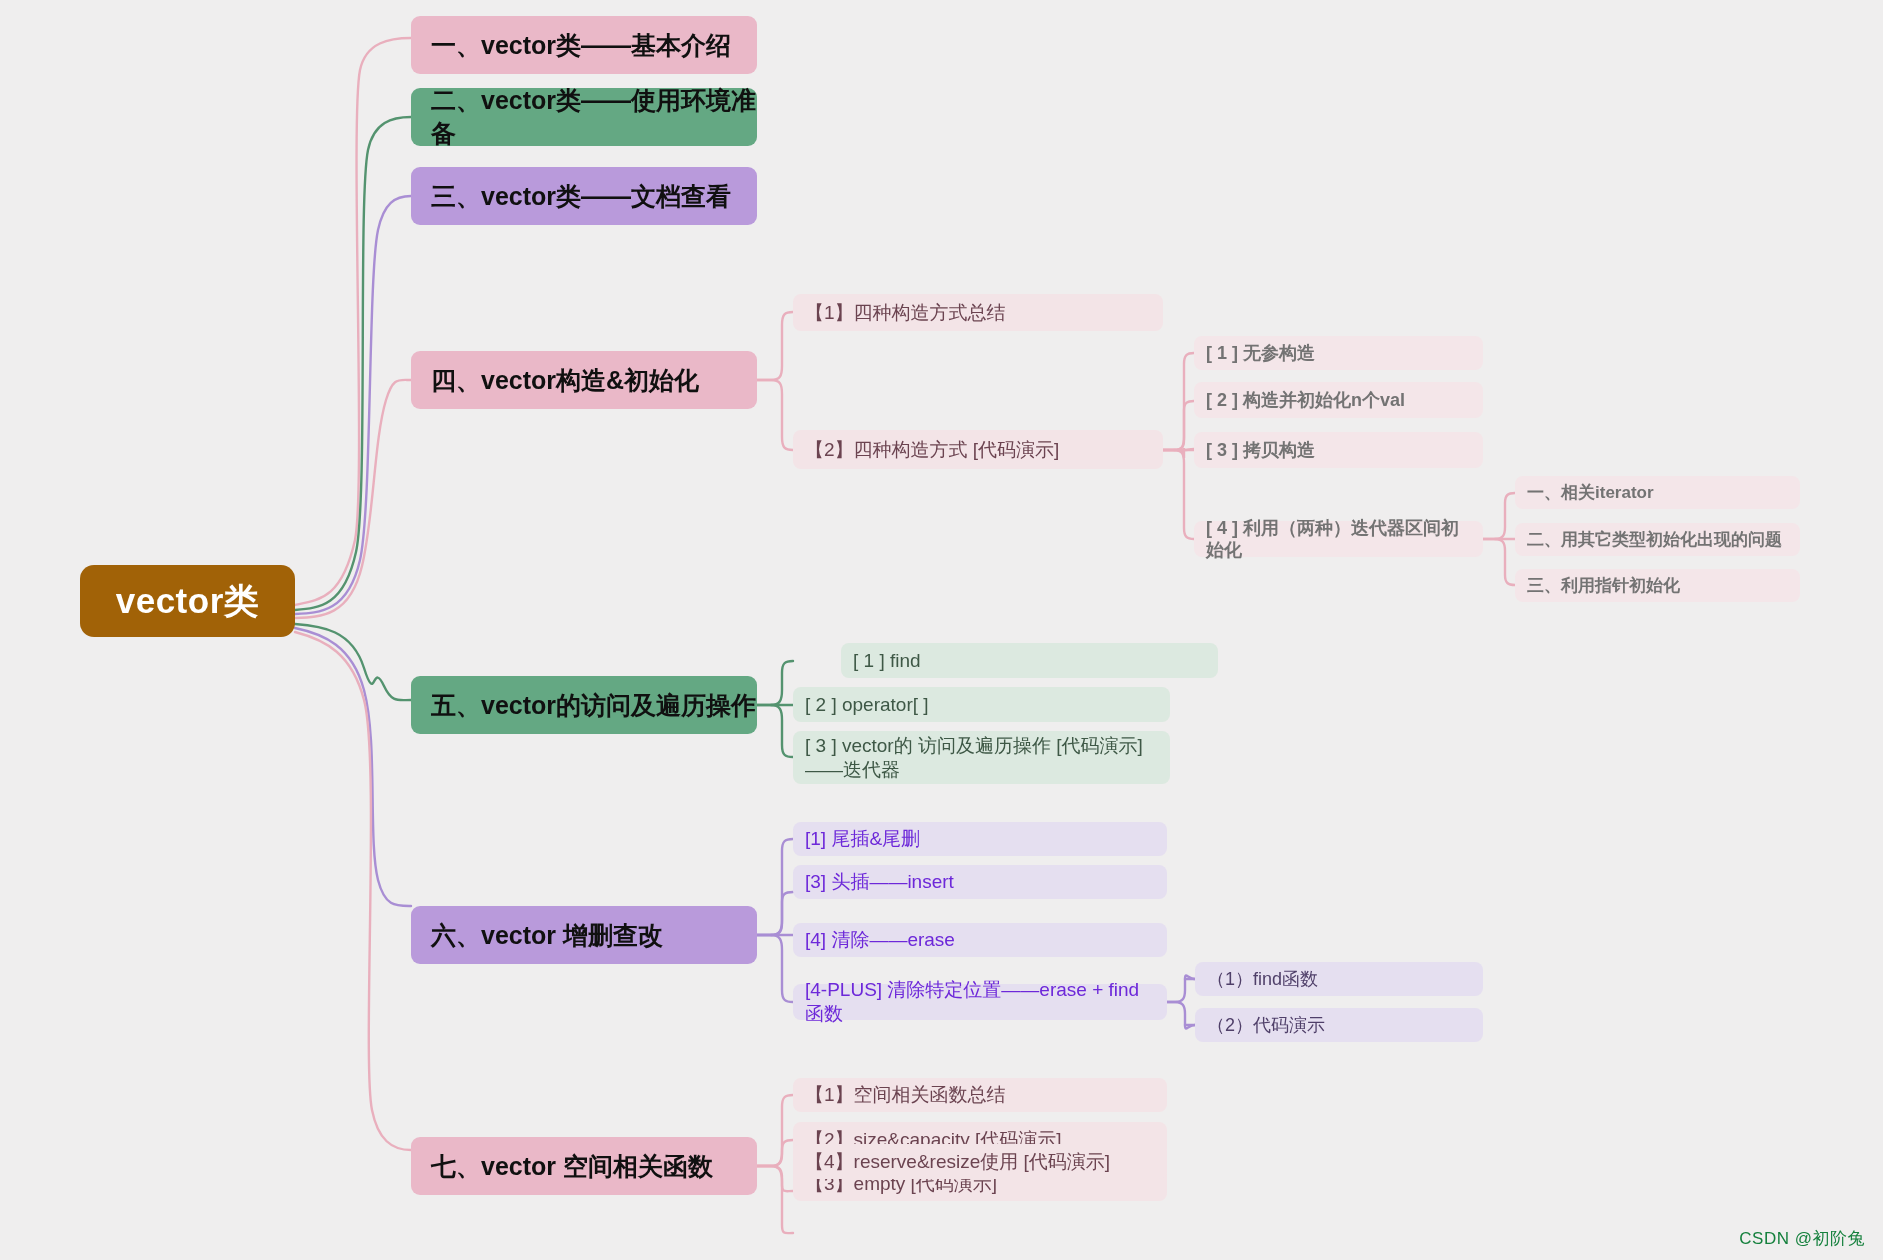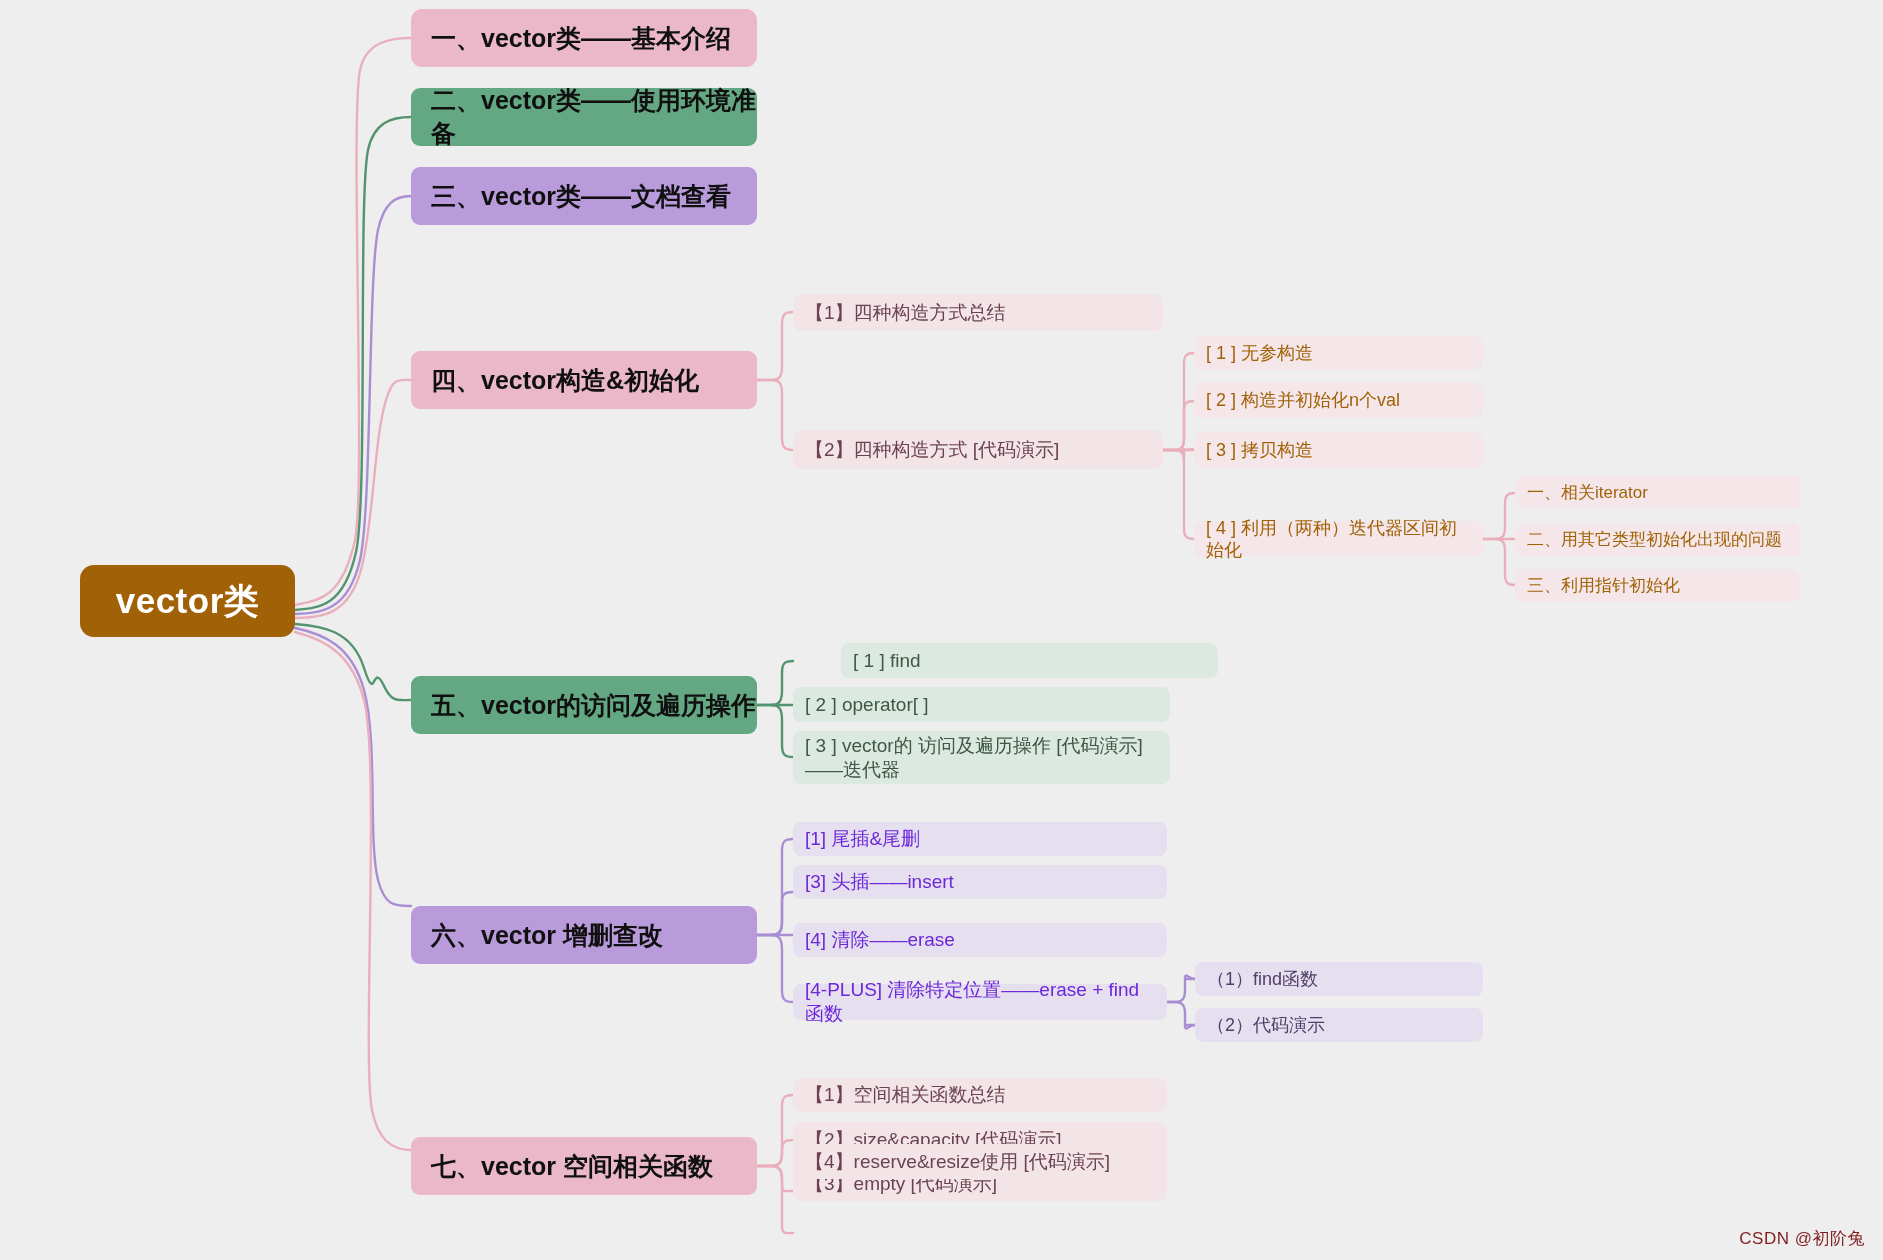--- a/index.html
+++ b/index.html
@@ -68,28 +68,28 @@
 
   
   .node.lvl4 {
     font-size: 18px;
     font-weight: 400;
     padding-left: 12px;
     padding-right: 10px;
     border-radius: 8px;
     line-height: 1.25;
   }
-  .node.lvl4.pink   { background: #f4e6e9; color: #a16207; }
+  .node.lvl4.pink   { background: #f4e6e9; color: #737373; font-weight: bold; }
   .node.lvl4.purple { background: #e5dff0; color: #4f3f69; }
 
   .wm {
     position: absolute;
     right: 18px;
     bottom: 10px;
-    color: #7f1d1d;
+    color: #15803d;
     font-size: 17px;
     letter-spacing: 0.5px;
   }
 </style>
 </head>
 <body>
 
 <div id="canvas">
 
   <svg class="links" viewBox="0 0 1883 1260">
@@ -134,21 +134,21 @@
       <path stroke="#e9afbd" d="M757 1166 L 771 1166 C 780 1166 782 1162 782 1154 L 782 1150 C 782 1142 785 1140 793 1140"></path>
       <path stroke="#e9afbd" d="M757 1166 L 771 1166 C 780 1166 782 1170 782 1178 L 782 1185 C 782 1193 785 1191 793 1191"></path>
       <path stroke="#e9afbd" d="M757 1166 L 771 1166 C 780 1166 782 1172 782 1182 L 782 1225 C 782 1235 785 1233 793 1233"></path>
     </g>
   </svg>
 
   <div class="node root" style="left:80px; top:565px; width:215px; height:72px;">
     <span>vector类</span>
   </div>
 
-  <div class="node lvl2 pink" style="left:411px; top:9px; width:346px; height:58px;border-radius:11px;">
+  <div class="node lvl2 pink" style="left:411px; top:16px; width:346px; height:58px;">
     <span>一、vector类——基本介绍</span>
   </div>
 
   <div class="node lvl2 green" style="left:411px; top:88px; width:346px; height:58px;">
     <span>二、vector类——使用环境准备</span>
   </div>
 
   <div class="node lvl2 purple" style="left:411px; top:167px; width:346px; height:58px;">
     <span>三、vector类——文档查看</span>
   </div>

